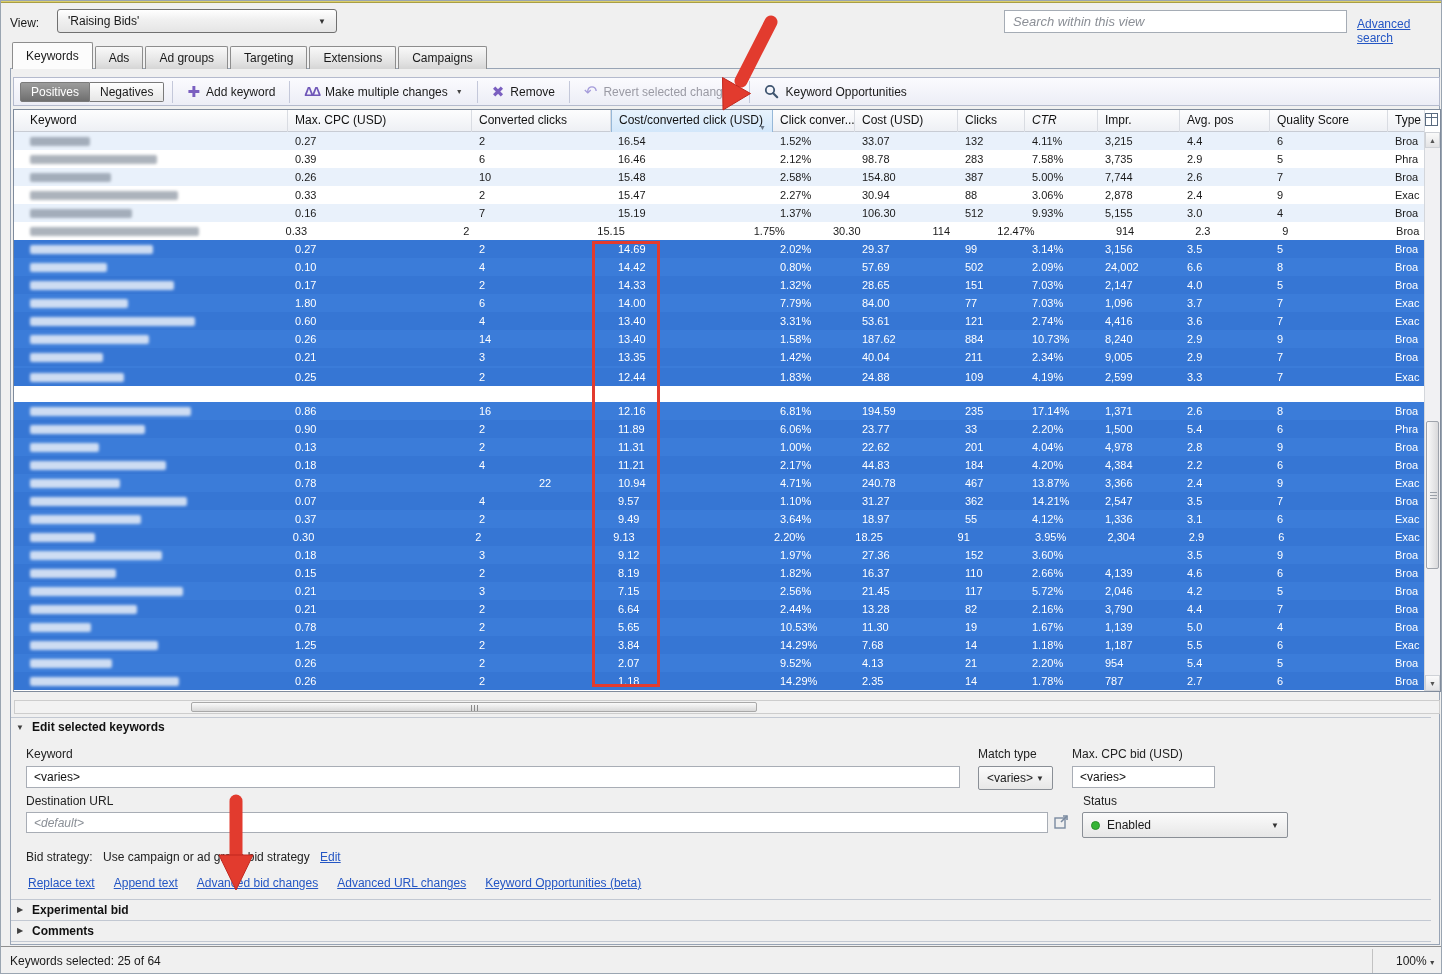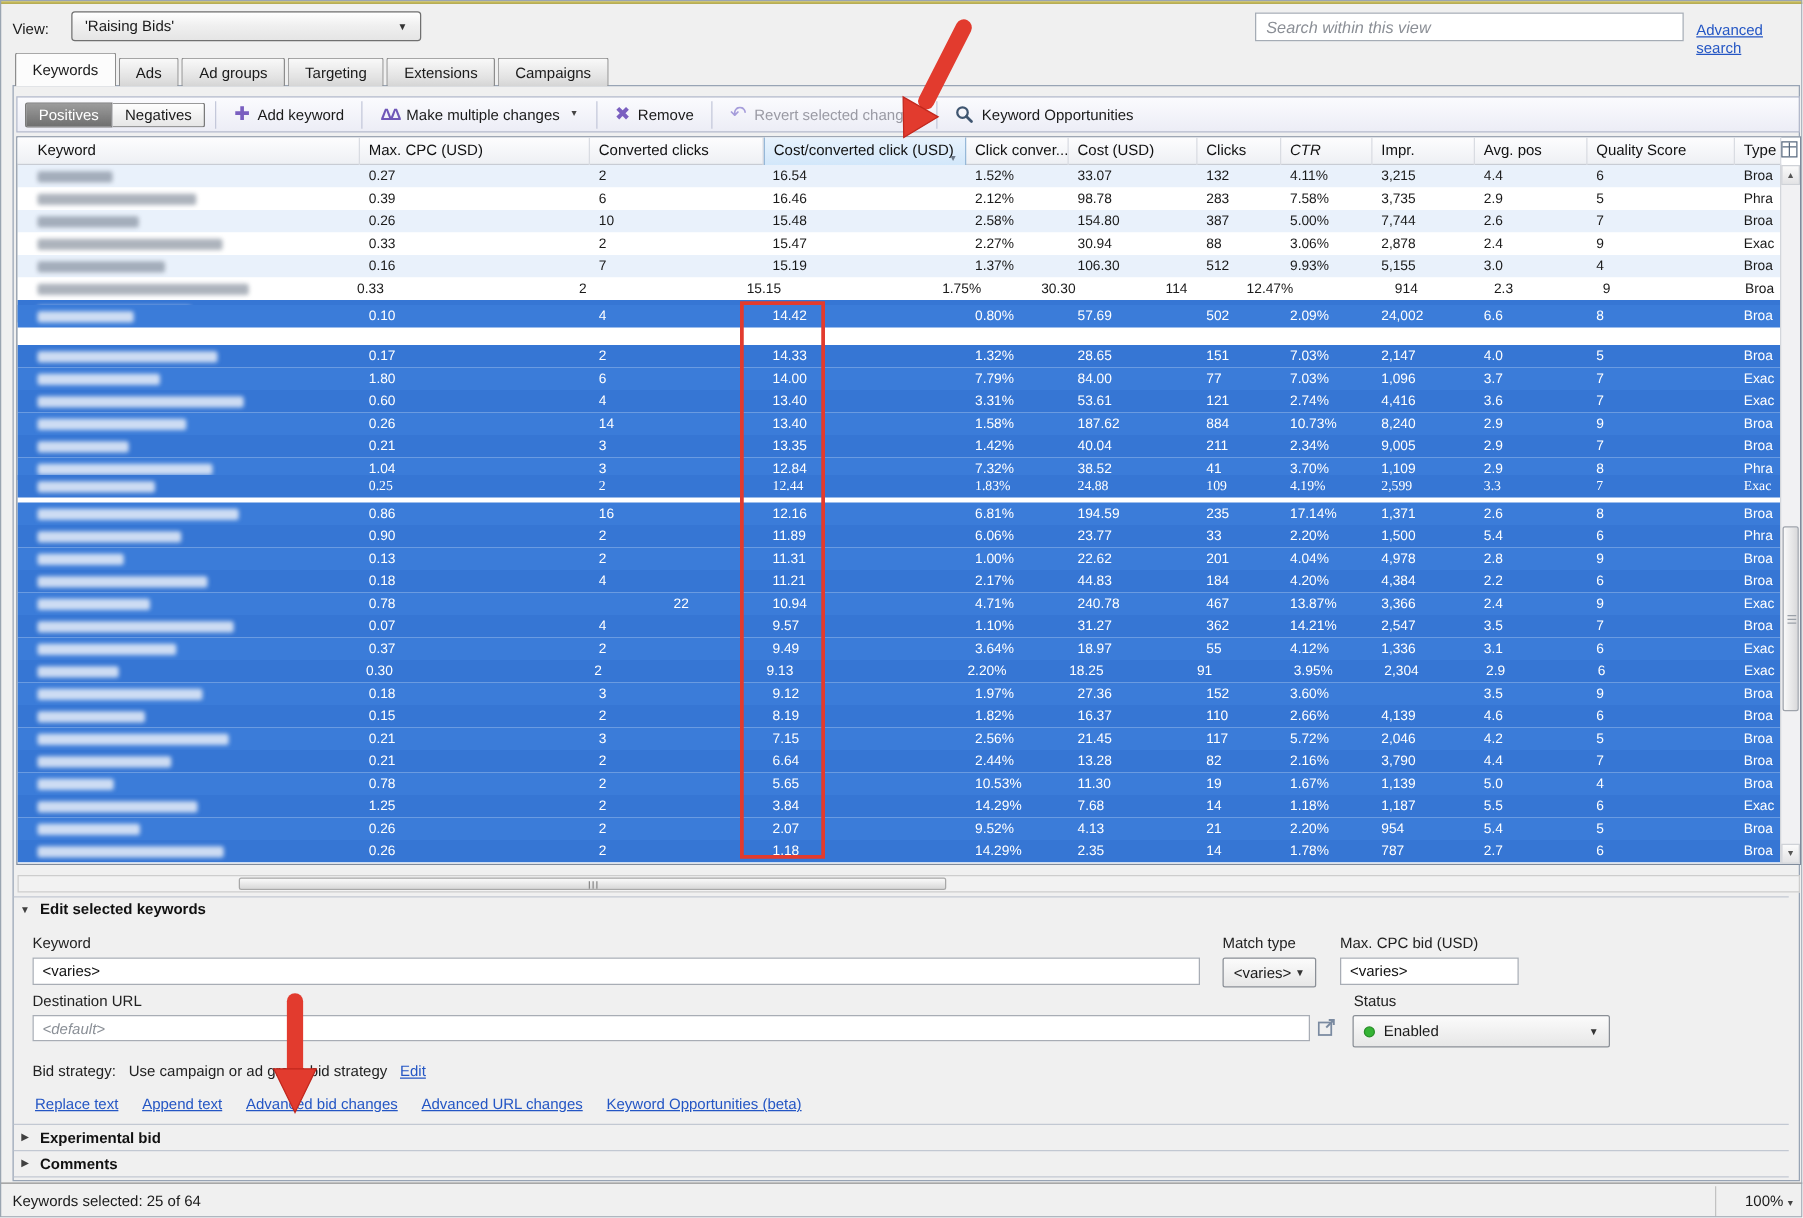--- a/index.html
+++ b/index.html
@@ -306,21 +306,21 @@
         <div class="tcell" style="width: 162px;">14.69</div>
         <div class="tcell" style="width: 82px;">2.02%</div>
         <div class="tcell" style="width: 103px;">29.37</div>
         <div class="tcell" style="width: 67px;">99</div>
         <div class="tcell" style="width: 73px;">3.14%</div>
         <div class="tcell" style="width: 82px;">3,156</div>
         <div class="tcell" style="width: 90px;">3.5</div>
         <div class="tcell" style="width: 118px;">5</div>
         <div class="tcell" style="width: 37px;">Broa</div>
       </div>
-      <div class="trow sel" style="top: 112px;">
+      <div class="trow sel" style="top: 126px;">
         <div class="tcell kcell" style="width: 274px;">
           <div class="kbar" style="width: 77px;"></div>
         </div>
         <div class="tcell" style="width: 184px;">0.10</div>
         <div class="tcell" style="width: 139px;">4</div>
         <div class="tcell" style="width: 162px;">14.42</div>
         <div class="tcell" style="width: 82px;">0.80%</div>
         <div class="tcell" style="width: 103px;">57.69</div>
         <div class="tcell" style="width: 67px;">502</div>
         <div class="tcell" style="width: 73px;">2.09%</div>
@@ -418,21 +418,21 @@
         <div class="tcell" style="width: 162px;">12.84</div>
         <div class="tcell" style="width: 82px;">7.32%</div>
         <div class="tcell" style="width: 103px;">38.52</div>
         <div class="tcell" style="width: 67px;">41</div>
         <div class="tcell" style="width: 73px;">3.70%</div>
         <div class="tcell" style="width: 82px;">1,109</div>
         <div class="tcell" style="width: 90px;">2.9</div>
         <div class="tcell" style="width: 118px;">8</div>
         <div class="tcell" style="width: 37px;">Phra</div>
       </div>
-      <div class="trow sel stripe" style="top: 248px; font-family: Liberation Serif, serif;">
+      <div class="trow sel stripe" style="top: 236px;">
         <div class="tcell kcell" style="width: 274px;">
           <div class="kbar" style="width: 94px;"></div>
         </div>
         <div class="tcell" style="width: 184px;">0.25</div>
         <div class="tcell" style="width: 139px;">2</div>
         <div class="tcell" style="width: 162px;">12.44</div>
         <div class="tcell" style="width: 82px;">1.83%</div>
         <div class="tcell" style="width: 103px;">24.88</div>
         <div class="tcell" style="width: 67px;">109</div>
         <div class="tcell" style="width: 73px;">4.19%</div>

